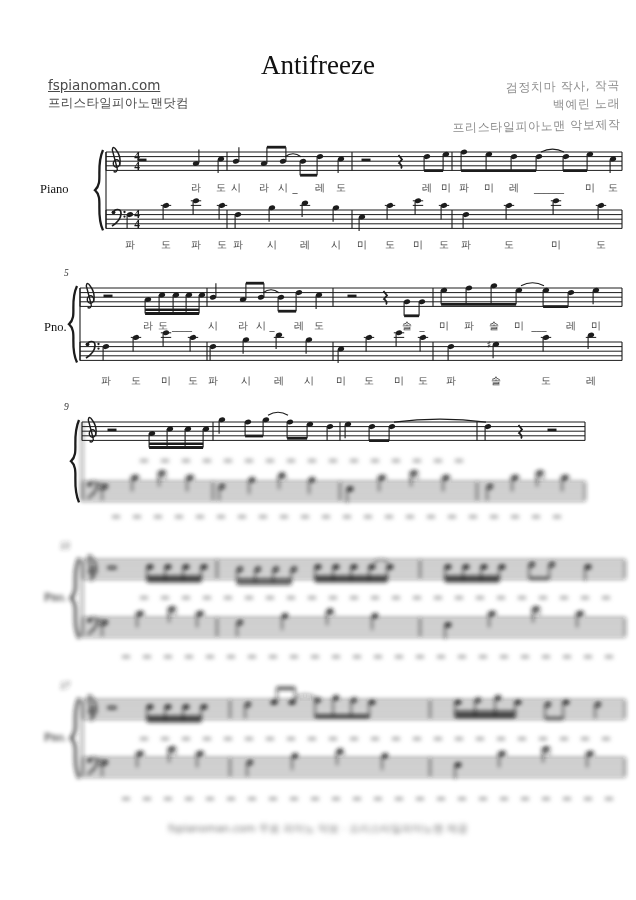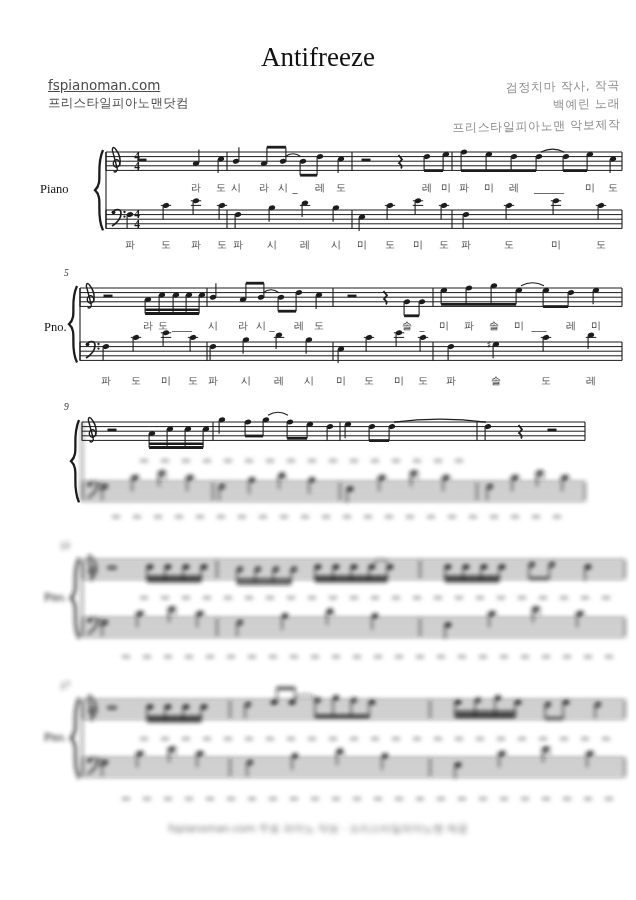--- a/index.html
+++ b/index.html
@@ -1,18 +1,18 @@
 <!DOCTYPE html>
 <html><head>
 <meta charset="utf-8">
 <style>
   html,body{margin:0;padding:0;background:#e8e8e8;}
   .page{position:relative;width:636px;height:900px;background:#ffffff;margin:0 auto;
         overflow:hidden;font-family:"DejaVu Sans",sans-serif;}
-  .title{position:absolute;top:42px;left:0;right:0;text-align:center;
+  .title{position:absolute;top:50px;left:0;right:0;text-align:center;
          font-family:"Liberation Serif","DejaVu Serif",serif;font-size:27px;color:#111;}
   .sitebox{position:absolute;left:48px;top:77px;color:#4a4a4a;line-height:17px;}
   .sitebox .l1{font-size:13.5px;text-decoration:underline;}
   .sitebox .l2{font-size:12.5px;letter-spacing:.3px;text-align:center;}
   .credits{position:absolute;right:16px;top:78px;text-align:right;color:#8d8d8d;
            font-size:12px;line-height:18px;letter-spacing:.6px;transform:rotate(-1.2deg);}
   .credits .c3{margin-top:3px;}
   #score{position:absolute;left:0;top:0;}
   .footer{position:absolute;left:0;right:0;top:822px;text-align:center;
           font-size:10.5px;color:#6f6f6f;filter:blur(2.4px);}

